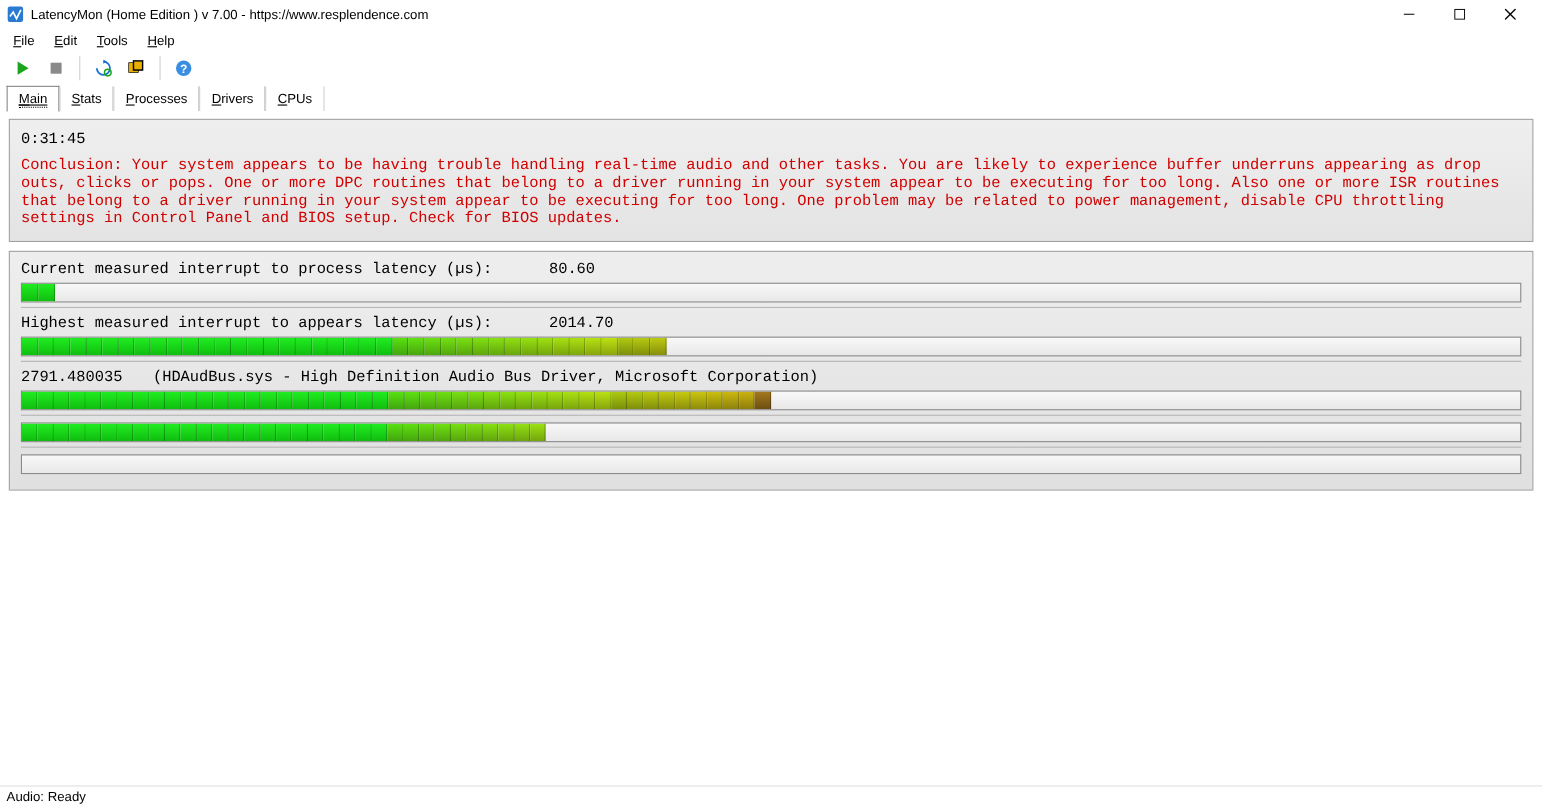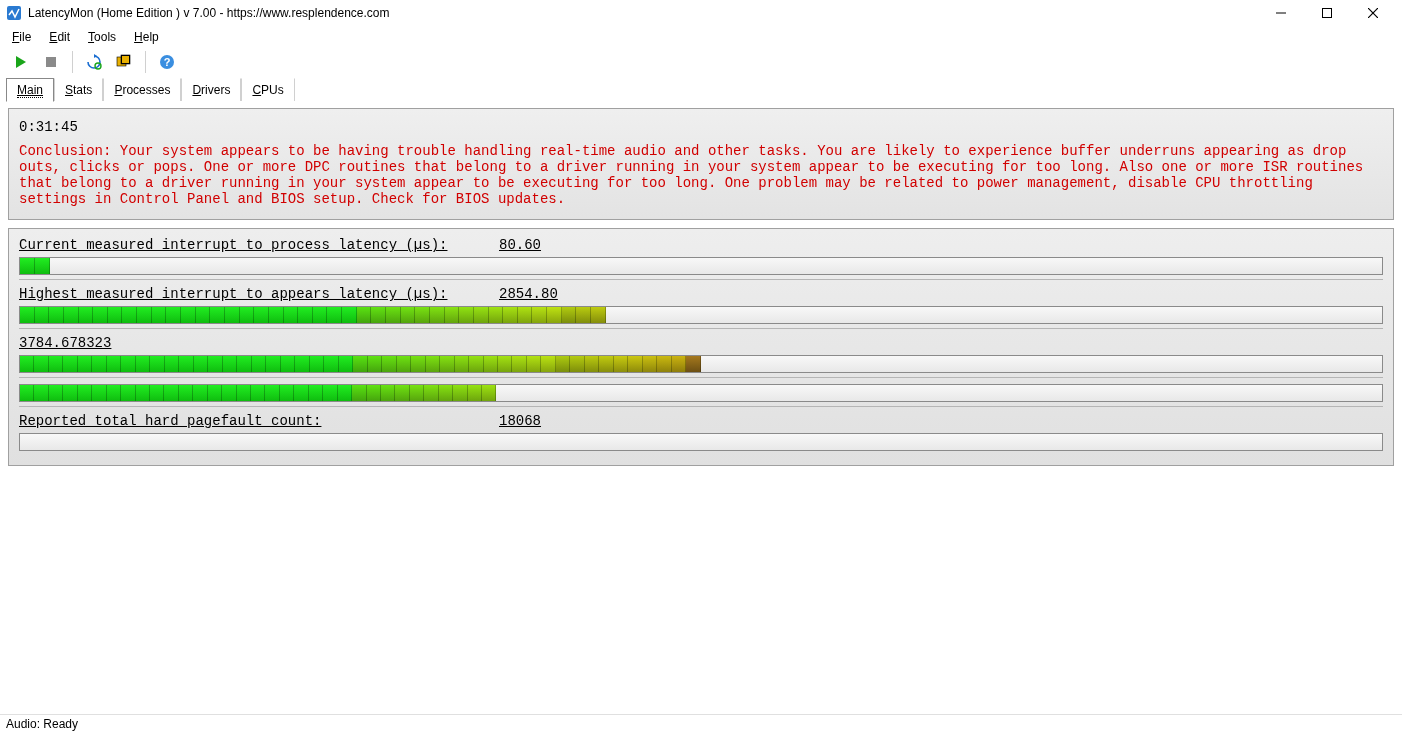--- a/index.html
+++ b/index.html
@@ -29,21 +29,21 @@
   
   .content-area { padding: 6px 8px 0 8px; }
   .card { border: 1px solid #a0a0a0; background: linear-gradient(#efefef,#e3e3e3); padding: 10px 10px 12px 10px; margin-bottom: 8px; }
   .mono { font-family: "Consolas","Courier New",monospace; font-size: 14px; white-space: pre-wrap; }
   .analysis-line { margin-bottom: 6px; }
   .timerow { display:flex; }
   .timelabel { width: 460px; }
   .conclusion { color: #d10000; margin-top: 8px; line-height: 1.15; }
   
   .metric-card { border: 1px solid #a0a0a0; background: linear-gradient(#eeeeee,#e0e0e0); padding: 8px 10px 12px 10px; }
-  .metric-block { margin-bottom: 0; text-decoration: underline; }
+  .metric-block { margin-bottom: 0; }
   .metric-row { display:flex; font-family: "Consolas","Courier New",monospace; font-size: 14px; margin-bottom: 4px; }
   .metric-label { width: 480px; }
   .metric-value { width: 120px; }
   .metric-extra { flex: 1 1 auto; }
   .bar-track { height: 18px; border: 1px solid #8a8a8a; background: linear-gradient(#f8f8f8,#e8e8e8); position: relative; overflow: hidden; margin-bottom: 2px; }
   .bar-fill { position:absolute; left:0; top:0; bottom:0; display:flex; }
   .seg { height:100%; border-right: 1px solid rgba(0,0,0,0.25); }
   hr.sep-line { border:none; border-top:1px solid #b5b5b5; margin:4px 0 6px 0; }
   
   .statusbar { position:absolute; bottom:0; left:0; right:0; height:22px; padding:2px 6px; background:#ffffff; border-top:1px solid #e0e0e0; font-size:12px; }
@@ -149,21 +149,21 @@
             <div class="seg" style="flex: 1 1 0px; background: linear-gradient(rgb(33, 237, 33), rgb(15, 189, 15));"></div>
             <div class="seg" style="flex: 1 1 0px; background: linear-gradient(rgb(33, 237, 33), rgb(15, 189, 15));"></div>
           </div>
       </div>
     </div>
     <hr class="sep-line">
 
     <div class="metric-block">
       <div class="metric-row">
         <span class="metric-label">Highest measured interrupt to appears latency (µs):</span>
-        <span class="metric-value">2854.80</span>
+        <span class="metric-value">2014.70</span>
       </div>
       <div class="bar-track">
         <div class="bar-fill" id="bar-1" style="width: 43%;">
             <div class="seg" style="flex: 1 1 0px; background: linear-gradient(rgb(33, 237, 33), rgb(15, 189, 15));"></div>
             <div class="seg" style="flex: 1 1 0px; background: linear-gradient(rgb(33, 237, 33), rgb(15, 189, 15));"></div>
             <div class="seg" style="flex: 1 1 0px; background: linear-gradient(rgb(33, 237, 33), rgb(15, 189, 15));"></div>
             <div class="seg" style="flex: 1 1 0px; background: linear-gradient(rgb(33, 237, 33), rgb(15, 189, 15));"></div>
             <div class="seg" style="flex: 1 1 0px; background: linear-gradient(rgb(33, 237, 33), rgb(15, 189, 15));"></div>
             <div class="seg" style="flex: 1 1 0px; background: linear-gradient(rgb(33, 237, 33), rgb(15, 189, 15));"></div>
             <div class="seg" style="flex: 1 1 0px; background: linear-gradient(rgb(33, 237, 33), rgb(15, 189, 15));"></div>
@@ -200,21 +200,22 @@
             <div class="seg" style="flex: 1 1 0px; background: linear-gradient(rgb(177, 203, 16), rgb(123, 142, 11));"></div>
             <div class="seg" style="flex: 1 1 0px; background: linear-gradient(rgb(184, 203, 16), rgb(128, 142, 11));"></div>
             <div class="seg" style="flex: 1 1 0px; background: linear-gradient(rgb(190, 203, 16), rgb(133, 142, 11));"></div>
           </div>
       </div>
     </div>
     <hr class="sep-line">
 
     <div class="metric-block">
       <div class="metric-row">
-        <span class="metric-value">3784.678323</span>
+        <span class="metric-value">2791.480035</span>
+        <span class="metric-extra">(HDAudBus.sys - High Definition Audio Bus Driver, Microsoft Corporation)</span>
       </div>
       <div class="bar-track">
         <div class="bar-fill" id="bar-2" style="width: 50%;">
             <div class="seg" style="flex: 1 1 0px; background: linear-gradient(rgb(33, 237, 33), rgb(15, 189, 15));"></div>
             <div class="seg" style="flex: 1 1 0px; background: linear-gradient(rgb(33, 237, 33), rgb(15, 189, 15));"></div>
             <div class="seg" style="flex: 1 1 0px; background: linear-gradient(rgb(33, 237, 33), rgb(15, 189, 15));"></div>
             <div class="seg" style="flex: 1 1 0px; background: linear-gradient(rgb(33, 237, 33), rgb(15, 189, 15));"></div>
             <div class="seg" style="flex: 1 1 0px; background: linear-gradient(rgb(33, 237, 33), rgb(15, 189, 15));"></div>
             <div class="seg" style="flex: 1 1 0px; background: linear-gradient(rgb(33, 237, 33), rgb(15, 189, 15));"></div>
             <div class="seg" style="flex: 1 1 0px; background: linear-gradient(rgb(33, 237, 33), rgb(15, 189, 15));"></div>
@@ -298,24 +299,20 @@
             <div class="seg" style="flex: 1 1 0px; background: linear-gradient(rgb(134, 226, 18), rgb(98, 165, 13));"></div>
             <div class="seg" style="flex: 1 1 0px; background: linear-gradient(rgb(142, 226, 18), rgb(103, 165, 13));"></div>
             <div class="seg" style="flex: 1 1 0px; background: linear-gradient(rgb(149, 226, 18), rgb(109, 165, 13));"></div>
             <div class="seg" style="flex: 1 1 0px; background: linear-gradient(rgb(157, 226, 18), rgb(115, 165, 13));"></div>
           </div>
       </div>
     </div>
     <hr class="sep-line">
 
     <div class="metric-block">
-      <div class="metric-row">
-        <span class="metric-label">Reported total hard pagefault count:</span>
-        <span class="metric-value">18068</span>
-      </div>
       <div class="bar-track">
         <div class="bar-fill" id="bar-4" style="width: 0%;"></div>
       </div>
     </div>
 
   </div>
 </div>
 
 <div class="statusbar">
   <span>Audio: Ready</span>

